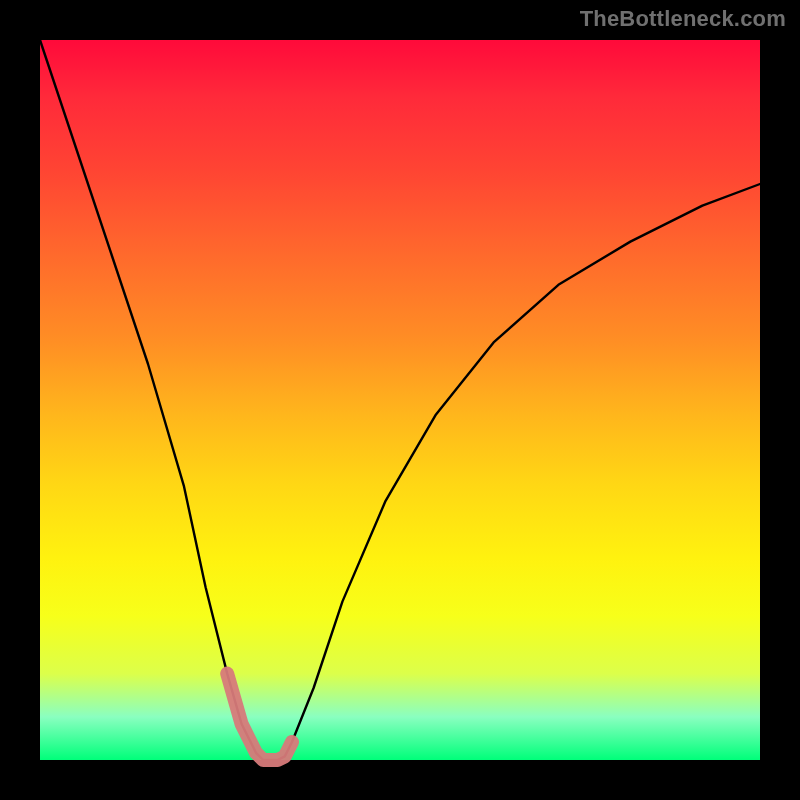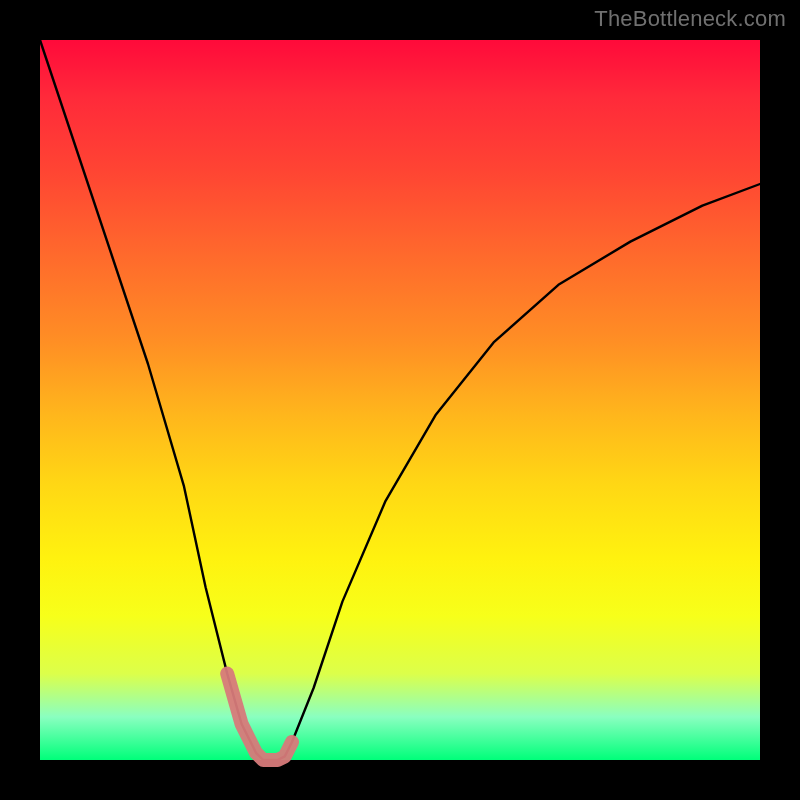--- a/index.html
+++ b/index.html
@@ -15,21 +15,21 @@
     position: absolute;
     inset: 0;
     background: #000;
   }
   .watermark {
     position: absolute;
     top: 6px;
     right: 14px;
     color: #707070;
     font-size: 22px;
-    font-weight: 400;
+    font-weight: 700;
     letter-spacing: 0.2px;
     z-index: 5;
   }
   .plot {
     position: absolute;
     left: 40px;
     top: 40px;
     width: 720px;
     height: 720px;
     background: linear-gradient(to bottom,

